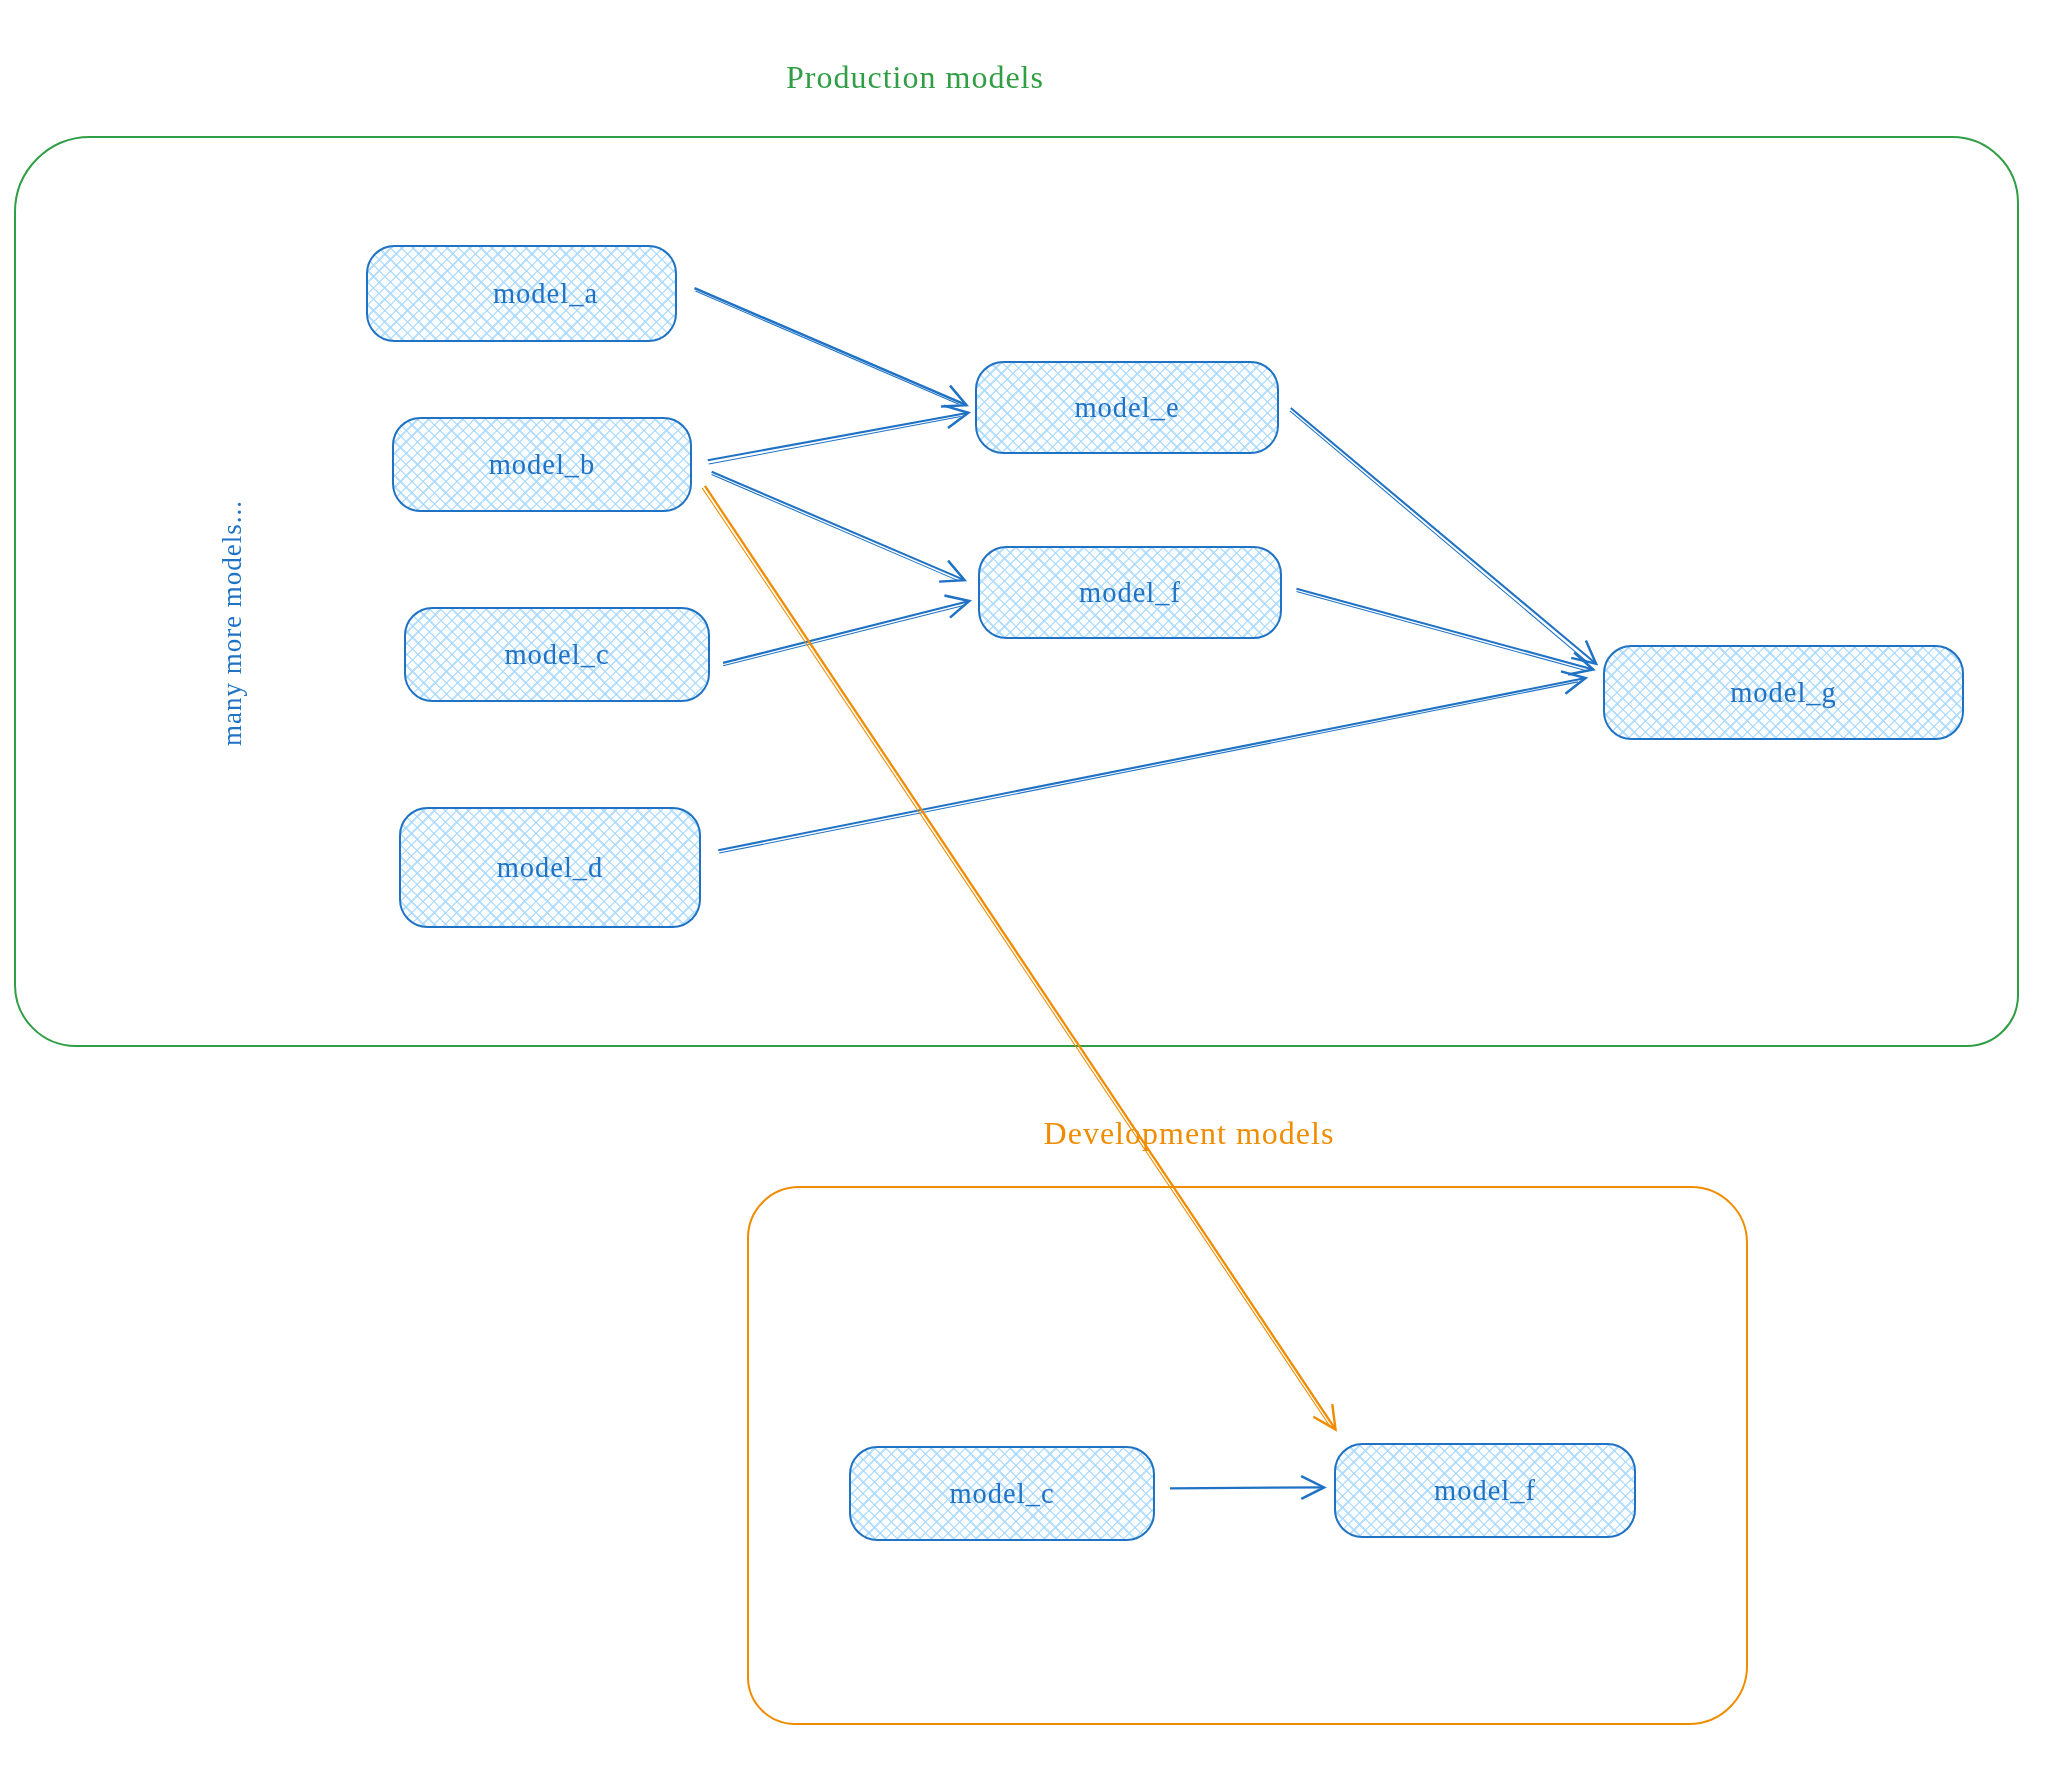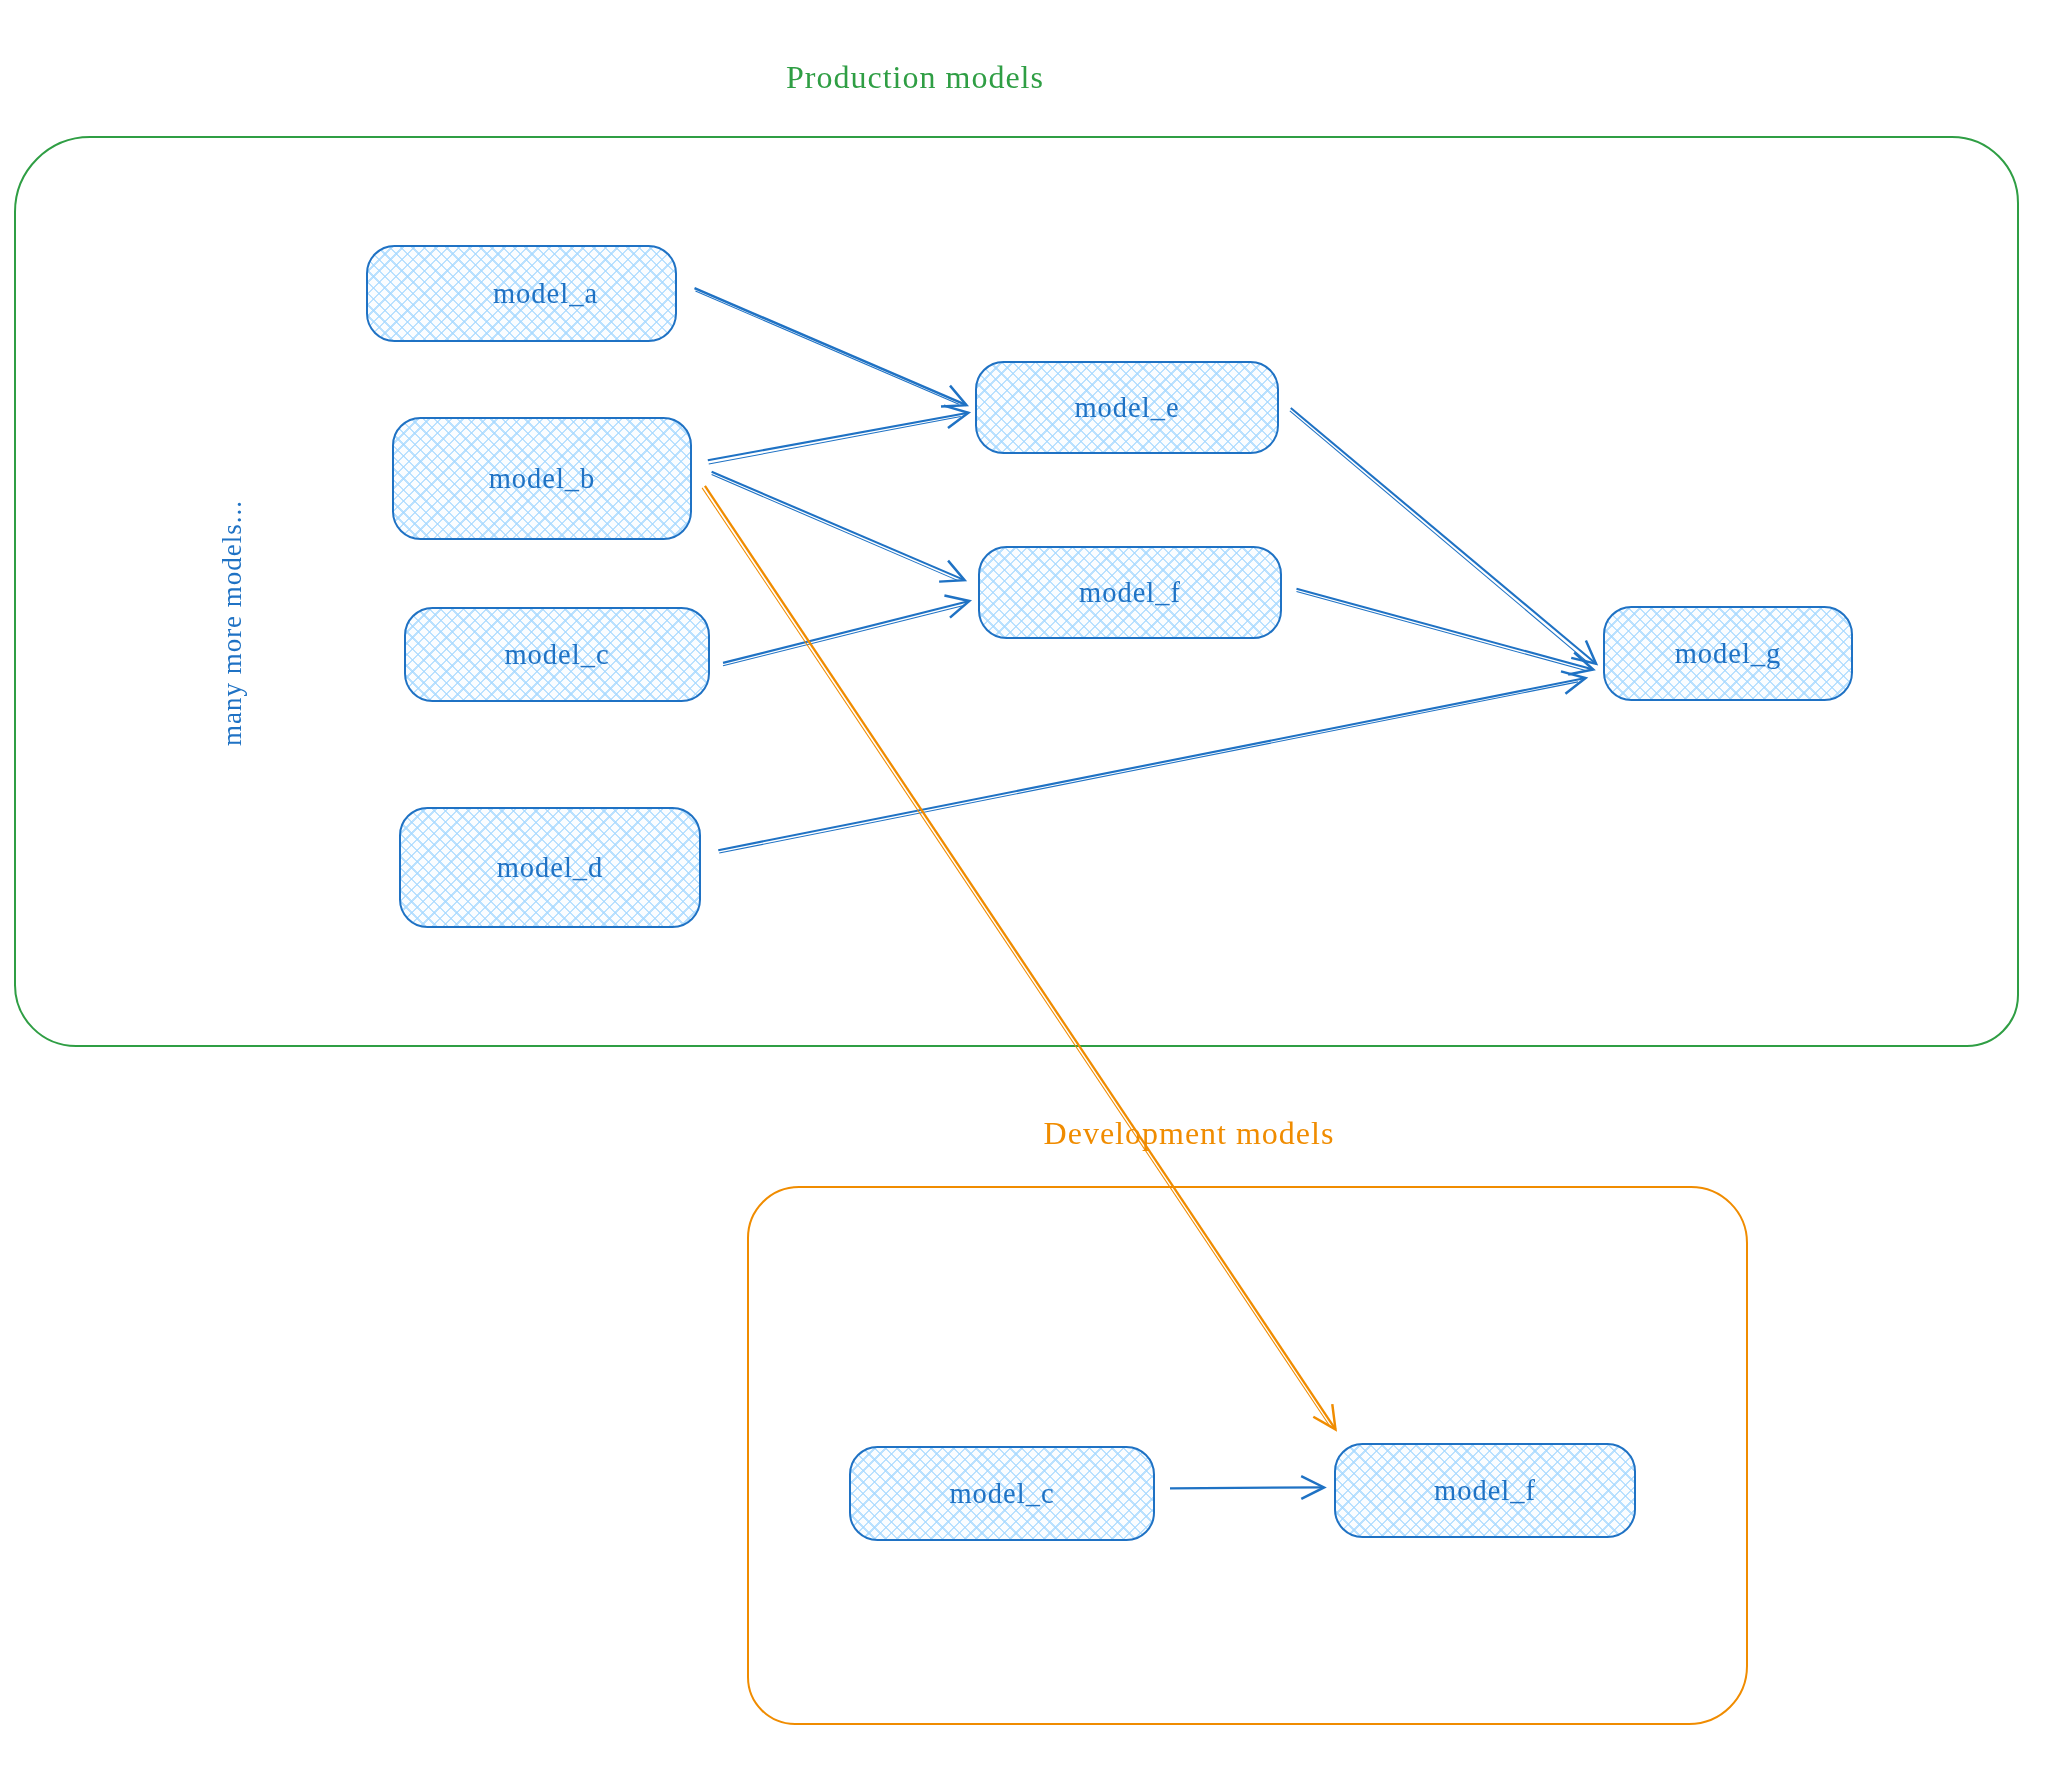--- a/index.html
+++ b/index.html
@@ -75,26 +75,26 @@
     color: #1f72c4;
     font-size: 28.5px;
     letter-spacing: 1px;
     background-color: #fbfdff;
     background-image:
       repeating-linear-gradient(45deg,  rgba(165,216,255,0.75) 0, rgba(165,216,255,0.75) 1.7px, transparent 1.7px, transparent 8px),
       repeating-linear-gradient(135deg, rgba(165,216,255,0.75) 0, rgba(165,216,255,0.75) 1.7px, transparent 1.7px, transparent 8px);
   }
 
   .n-model-a { left: 366px; top: 245px; width: 311px; height: 97px; padding-left: 48px; }
-  .n-model-b { left: 392px; top: 417px; width: 300px; height: 123px; text-align: center; }
+  .n-model-b { left: 392px; top: 417px; width: 300px; height: 95px; text-align: center; }
   .n-model-c { left: 404px; top: 607px; width: 306px; height: 95px; }
   .n-model-d { left: 399px; top: 807px; width: 302px; height: 121px; }
   .n-model-e { left: 975px; top: 361px; width: 304px; height: 93px;  }
   .n-model-f { left: 978px; top: 546px; width: 304px; height: 93px;  }
-  .n-model-g { left: 1603px; top: 606px; width: 250px; height: 95px; }
+  .n-model-g { left: 1603px; top: 645px; width: 361px; height: 95px; }
   .n-dev-model-c { left: 849px;  top: 1446px; width: 306px; height: 95px; }
   .n-dev-model-f { left: 1334px; top: 1443px; width: 302px; height: 95px; }
 </style>
 </head>
 <body>
 
 <div class="canvas">
 
   <div class="group-box production"></div>
   <div class="group-box development"></div>

